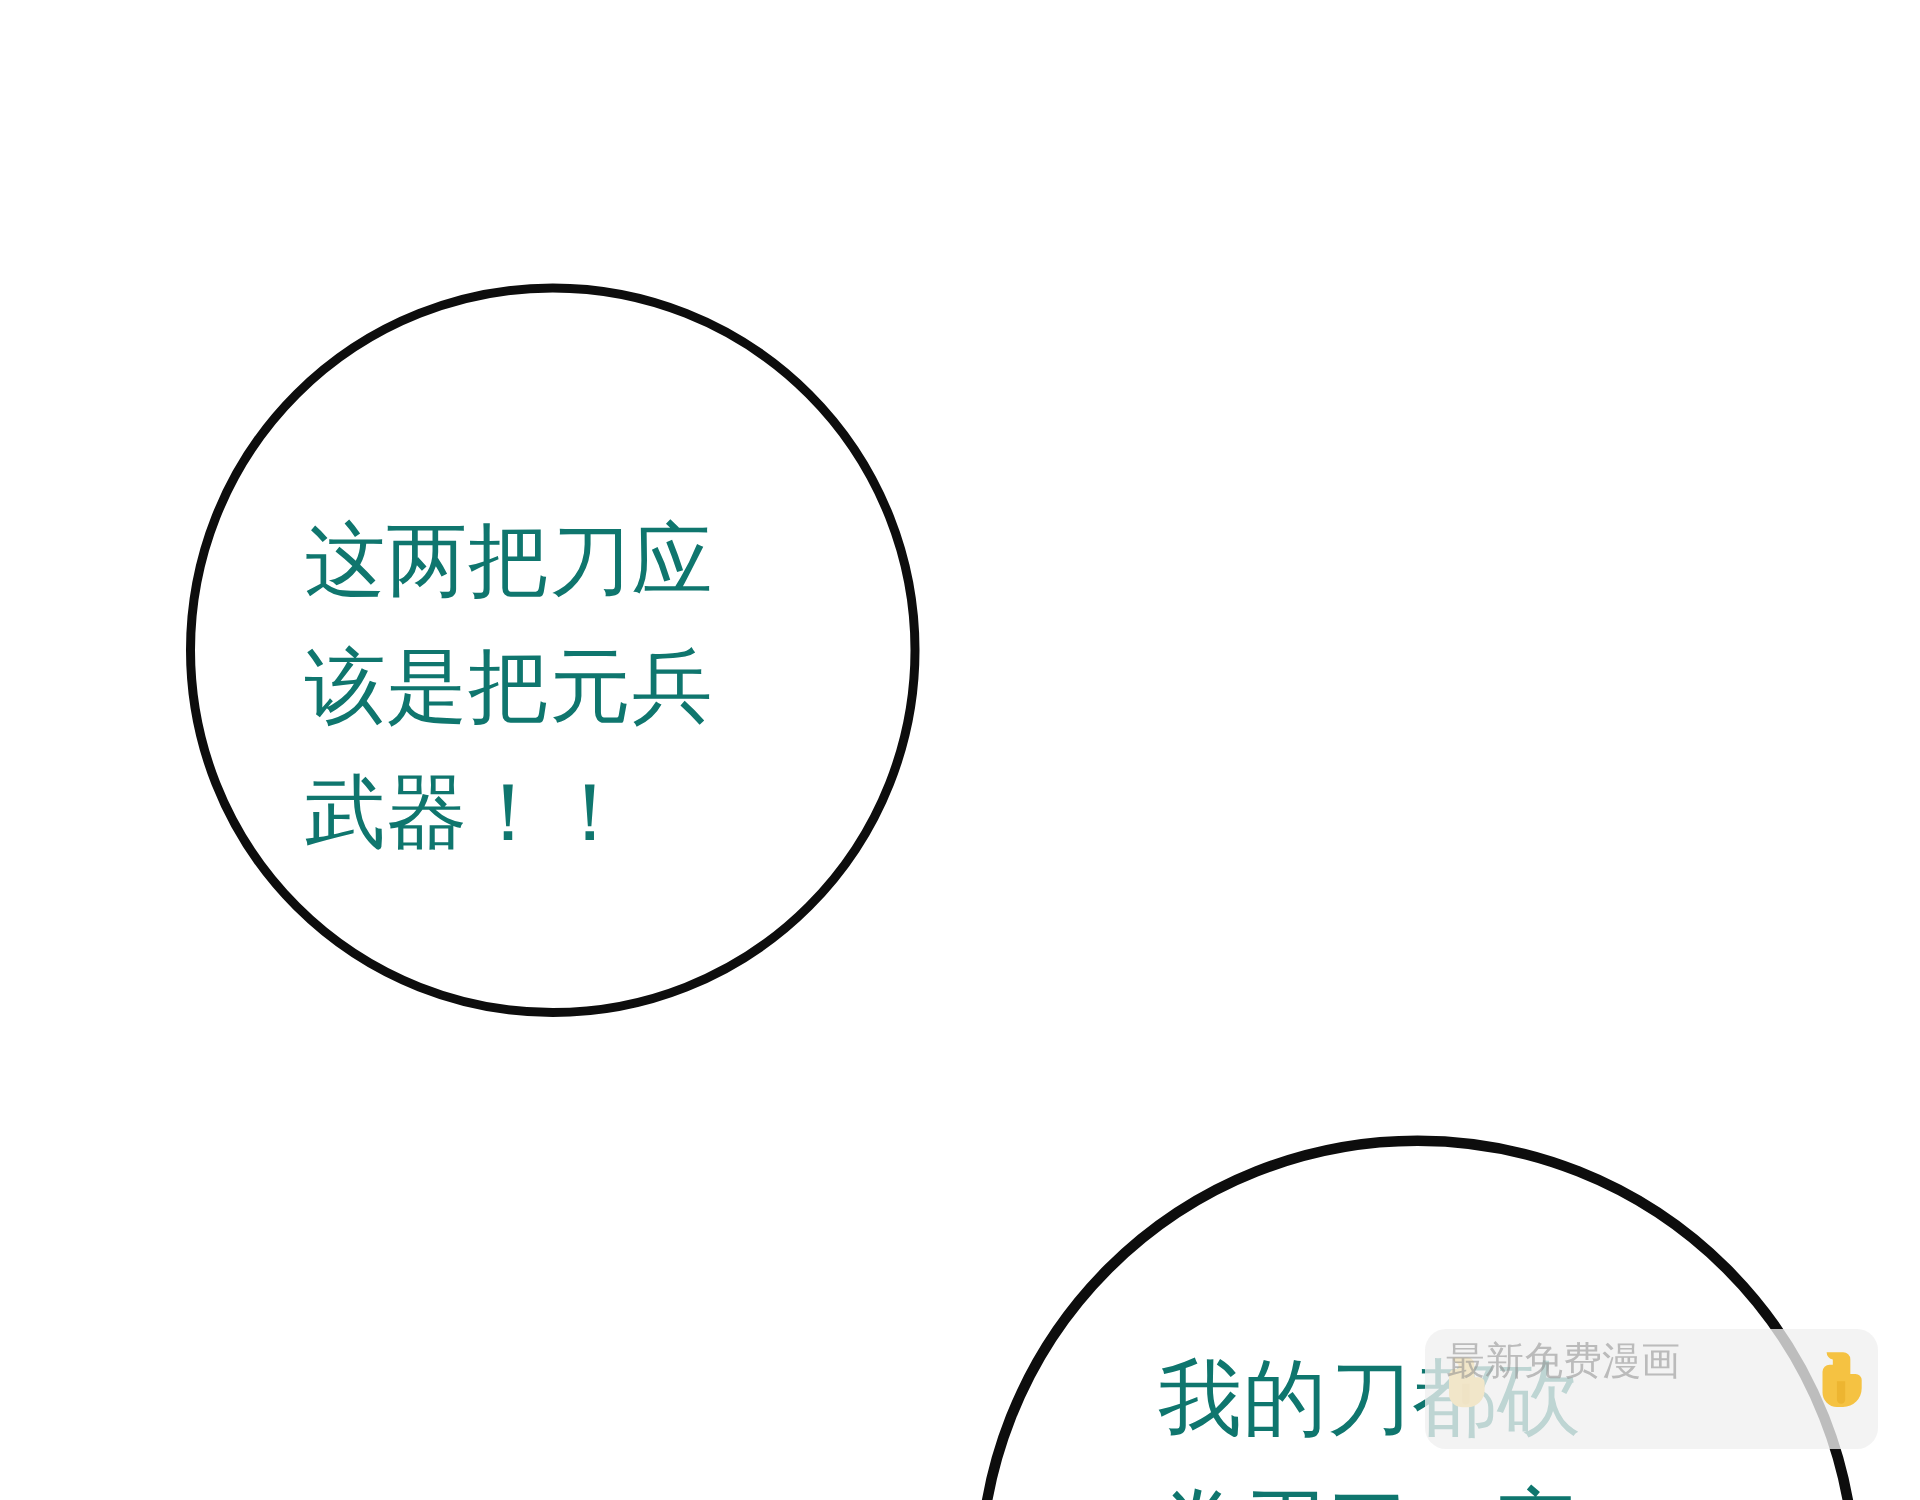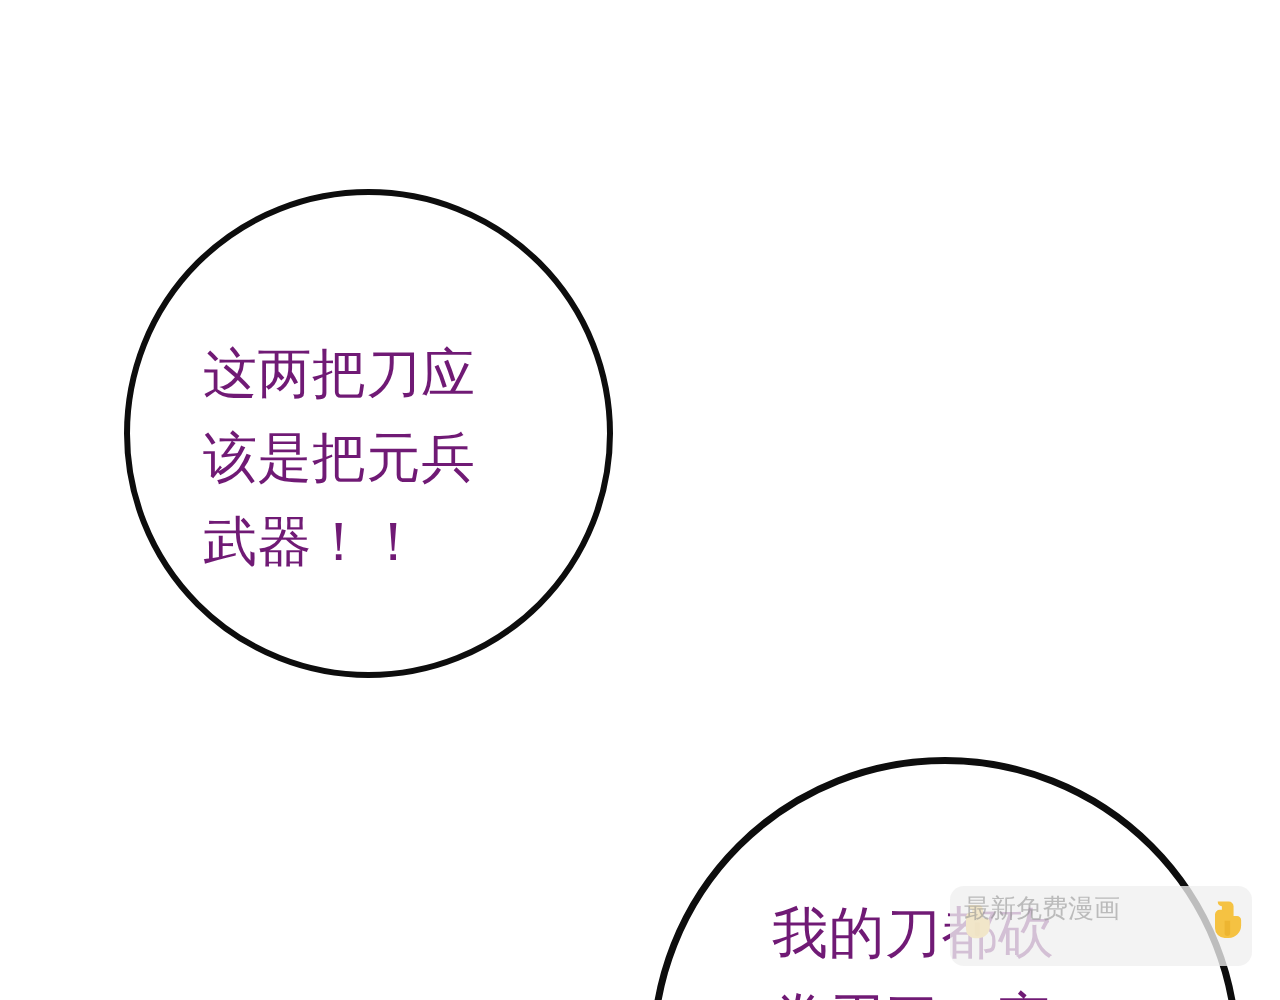--- a/index.html
+++ b/index.html
@@ -39,21 +39,21 @@
     left: 650px;
     top: 757px;
     width: 590px;
     height: 590px;
     border: 7px solid #0d0d0d;
   }
 
   
   .bubble-text {
     position: absolute;
-    color: #701a75;
+    color: #0f766e;
     font-family: "DejaVu Sans", "Liberation Sans", sans-serif;
     font-weight: 400;
     letter-spacing: 0.5px;
     white-space: pre-line;
     user-select: none;
   }
 
   #bubble-top-text {
     left: 203px;
     top: 332px;

